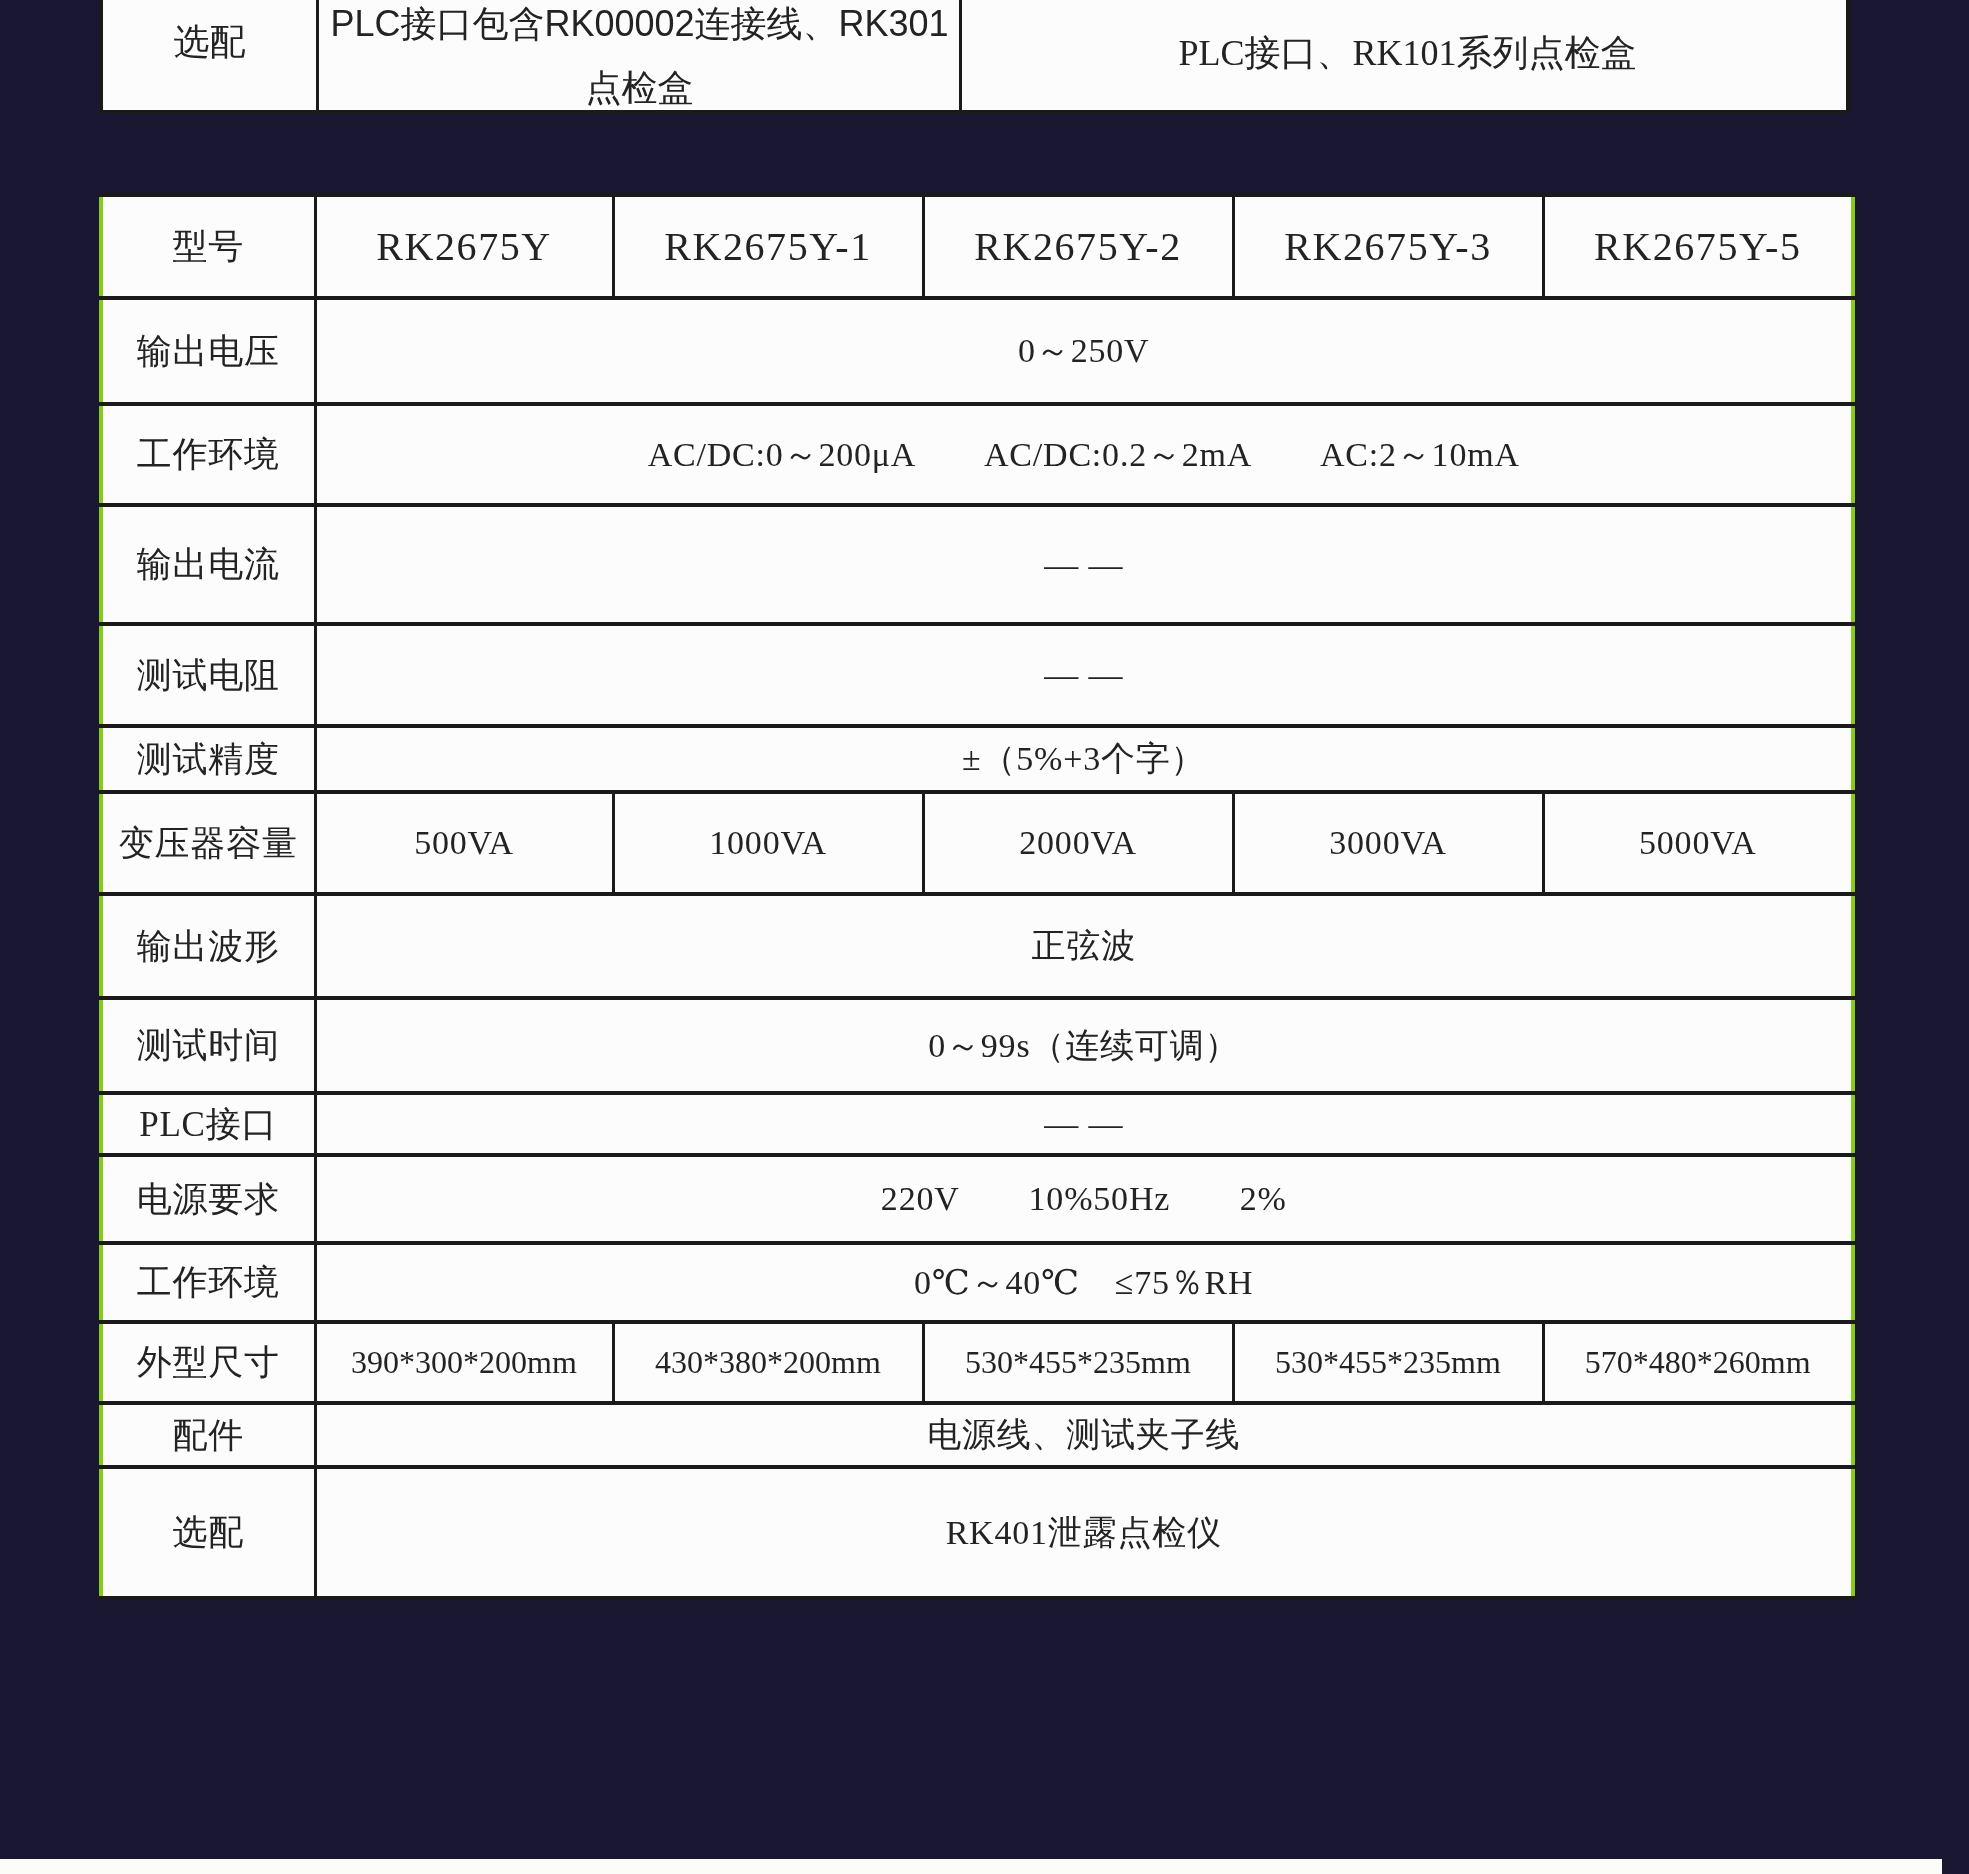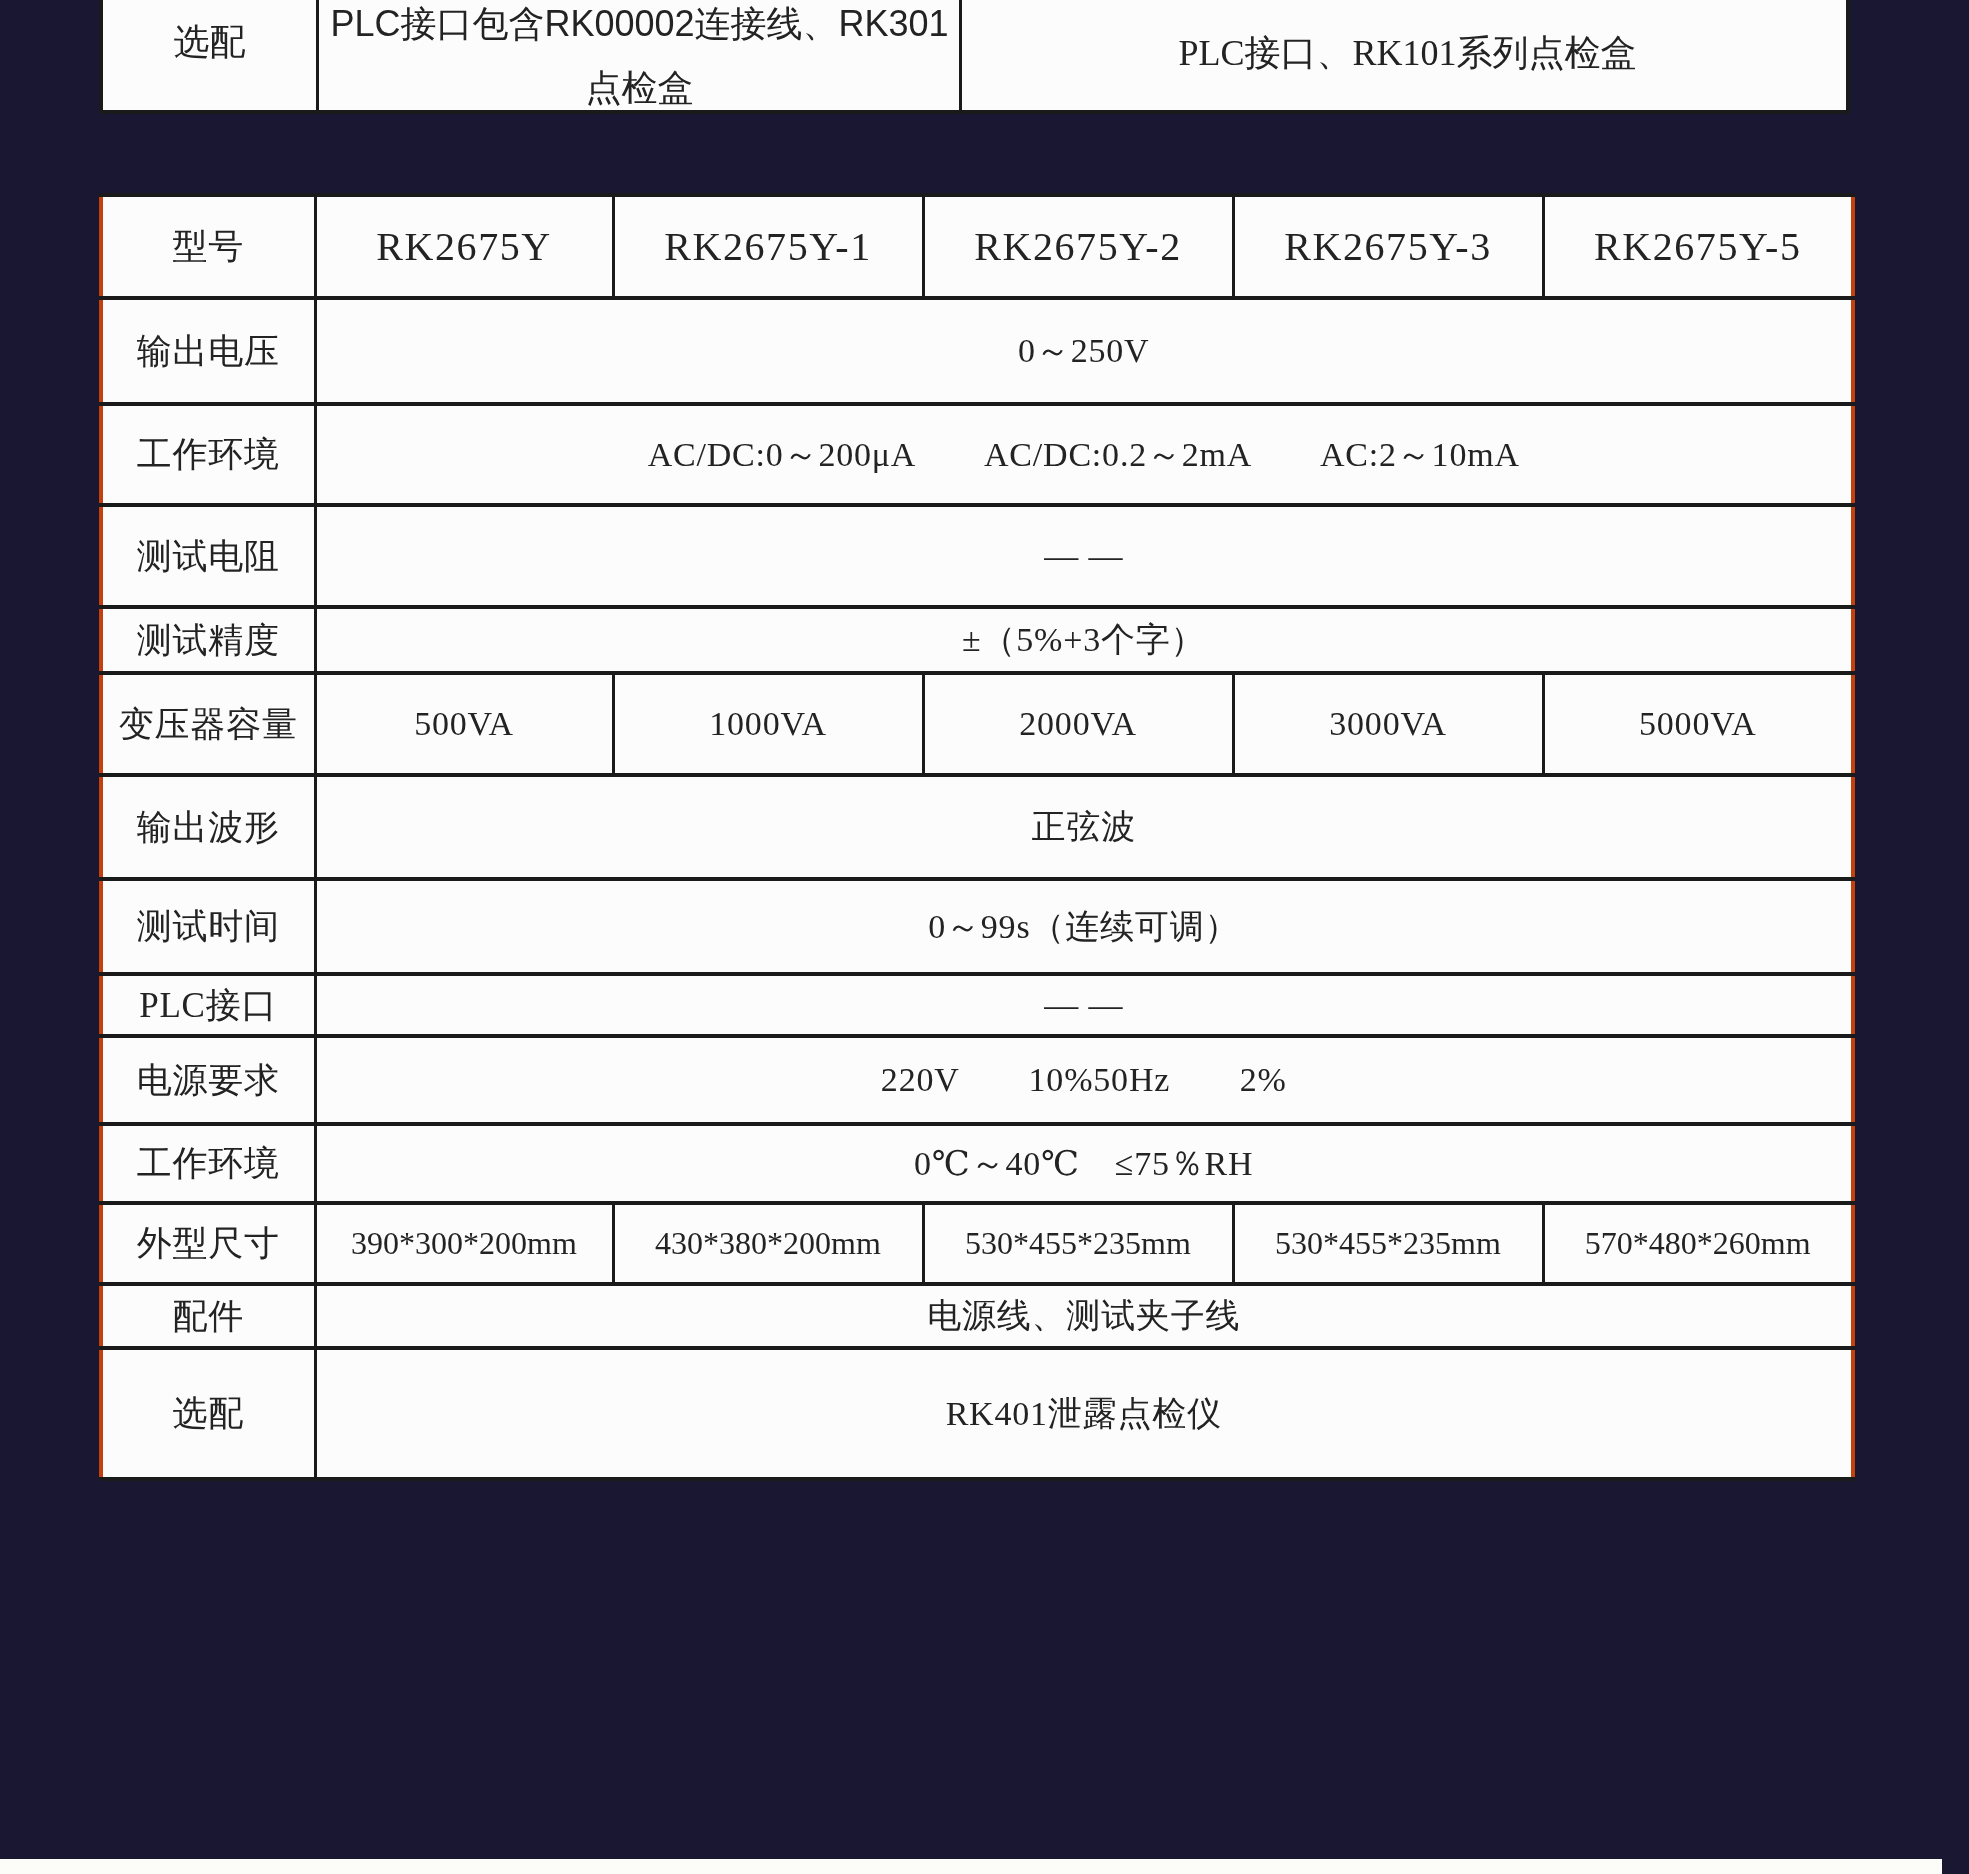--- a/index.html
+++ b/index.html
@@ -28,21 +28,21 @@
   .tt-mid1,.tt-mid2{left:219px;width:635px;font-family:"Liberation Sans","DejaVu Sans",sans-serif;}
   .tt-mid1{top:1.6px;}
   .tt-mid2{top:67px;font-family:Liberation Serif, serif;}
   .tt-right{left:862px;width:885px;top:32px;}
   
   .spec-table{
     position:absolute;left:99px;top:193px;
     border-collapse:collapse;
     background:#fcfcfc;
     table-layout:fixed;
-    border:4px solid #c2410c;
+    border:4px solid #84cc16;
   }
   .spec-table td{
     border-top:4px solid #1a1a1a;
     border-bottom:4px solid #1a1a1a;
     border-left:3.2px solid #1a1a1a;
     border-right:3.2px solid #1a1a1a;
     text-align:center;vertical-align:middle;
     padding:0 4.8px;
     overflow:hidden;
   }
@@ -85,20 +85,24 @@
       <td class="model">RK2675Y-3</td>
       <td class="model">RK2675Y-5</td>
     </tr>
     <tr style="height:106px">
       <td class="lbl">输出电压</td>
       <td class="val" colspan="5">0～250V</td>
     </tr>
     <tr style="height:101px">
       <td class="lbl">工作环境</td>
       <td class="val" colspan="5">AC/DC:0～200μA　　AC/DC:0.2～2mA　　AC:2～10mA</td>
+    </tr>
+    <tr style="height:119px">
+      <td class="lbl">输出电流</td>
+      <td class="val" colspan="5">— —</td>
     </tr>
     <tr style="height:102px">
       <td class="lbl">测试电阻</td>
       <td class="val" colspan="5">— —</td>
     </tr>
     <tr style="height:66px">
       <td class="lbl">测试精度</td>
       <td class="val" colspan="5">±（5%+3个字）</td>
     </tr>
     <tr style="height:102px">

